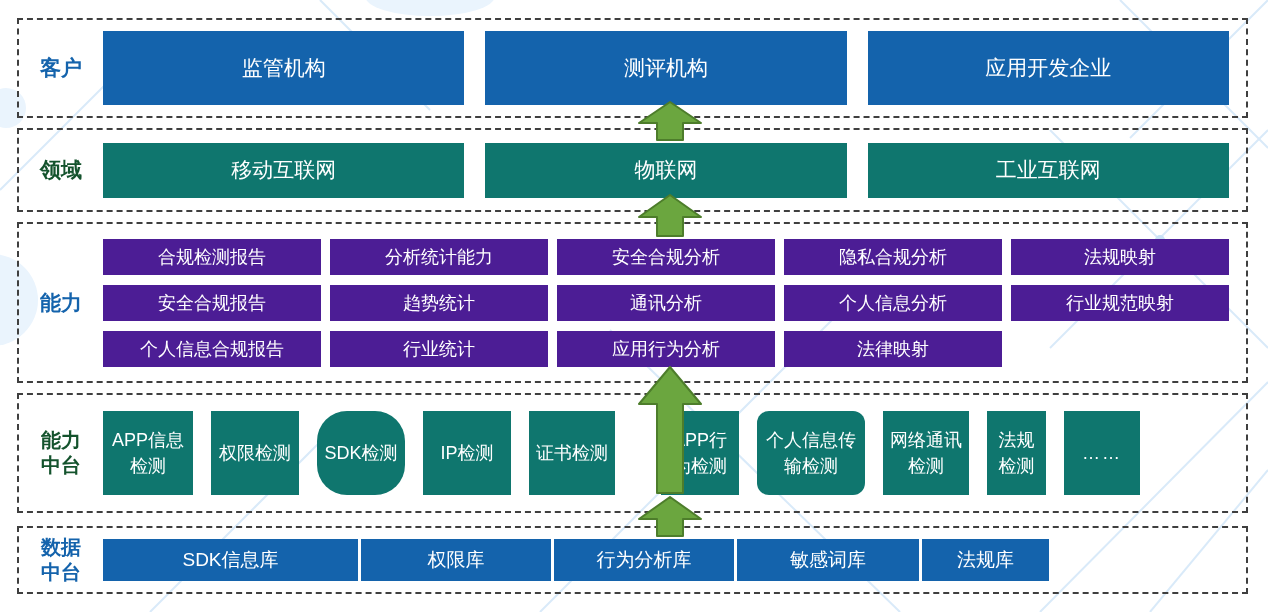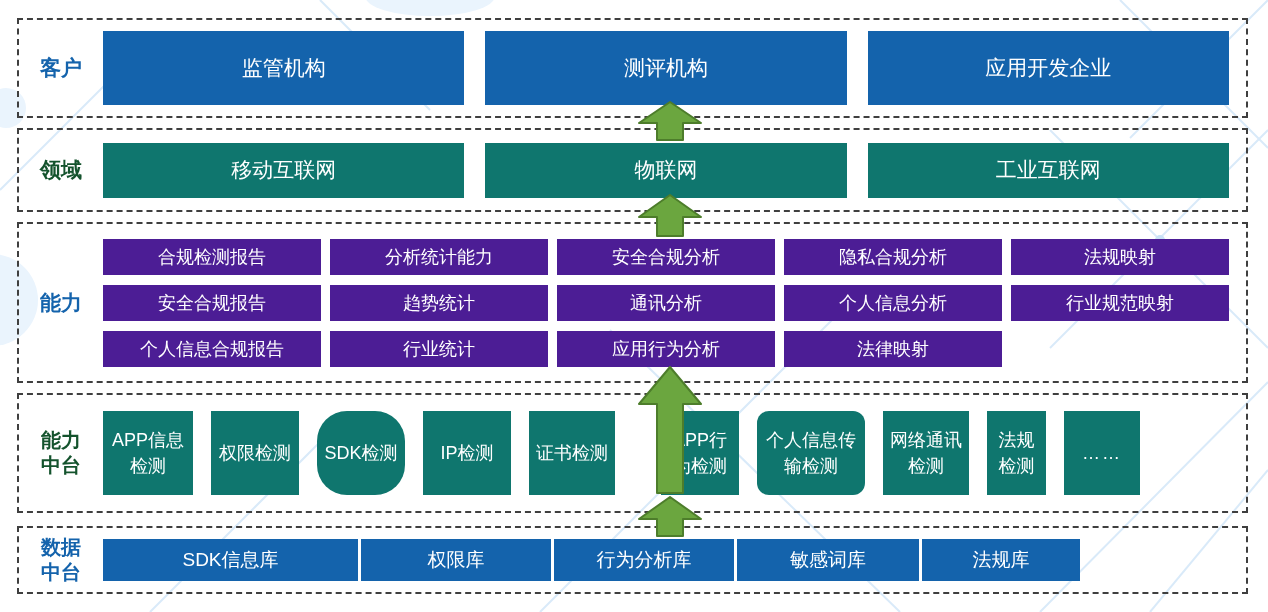--- a/index.html
+++ b/index.html
@@ -113,21 +113,21 @@
   #sec-data-platform .boxes-zone { gap: 3px; justify-content: flex-start; }
   #sec-data-platform .box {
     height: 42px;
     font-size: 19px;
     flex: 0 0 auto;
   }
   .dpb-0 { width: 255px; }
   .dpb-1 { width: 190px; }
   .dpb-2 { width: 180px; }
   .dpb-3 { width: 182px; }
-  .dpb-4 { width: 158px; }
+  .dpb-4 { width: 127px; }
 
   .label-two-line { font-size: 20px; line-height: 25px; }
 
   
   .arrow {
     position: absolute;
     left: 638px;
     z-index: 3;
     pointer-events: none;
   }

